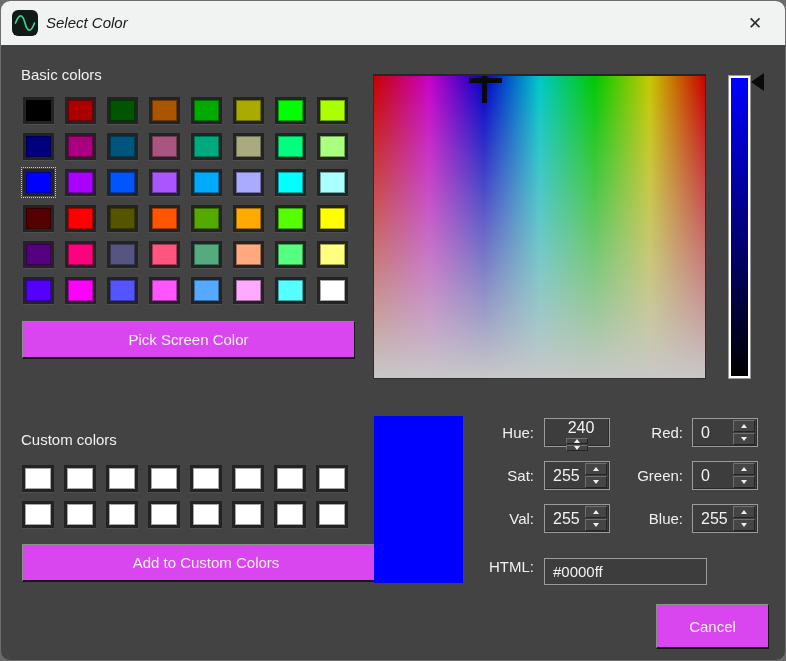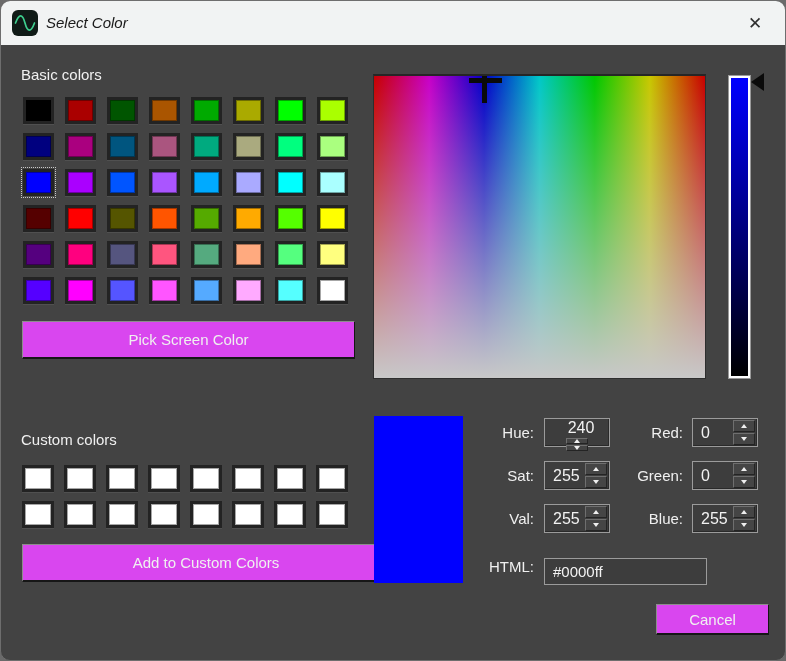--- a/index.html
+++ b/index.html
@@ -49,21 +49,21 @@
 
   .btn {
     position: absolute; display: flex; align-items: center; justify-content: center;
     background: #d946ef; color: #f0f0f0; font-size: 15px;
     border: 1px solid #8d8d8d; border-right-color: #161616; border-bottom-color: #161616;
     border-bottom-width: 2px; cursor: default;
   }
   .btn-pick  { left: 21px; top: 320px; width: 333px; height: 38px; }
   .btn-add   { left: 21px; top: 543px; width: 368px; height: 38px; }
   .btn-ok    { left: 530px; top: 603px; width: 113px; height: 39px; box-shadow: 0 0 0 1px #1c1c1c; }
-  .btn-cancel{ left: 655px; top: 603px; width: 113px; height: 31px; }
+  .btn-cancel{ left: 655px; top: 603px; width: 113px; height: 45px; }
 
   
   .hs-picker {
     position: absolute; left: 372px; top: 73px; width: 333px; height: 305px;
     border: 1px solid #2e2e2e; border-top: 2px solid #262626;
   }
   .hs-hue {
     position: absolute; inset: 0;
     background: linear-gradient(90deg, #c80000 0%, #c800c8 16.7%, #0000c8 33.3%,
                 #00c8c8 50%, #00c800 66.7%, #c8c800 83.3%, #c80000 100%);

